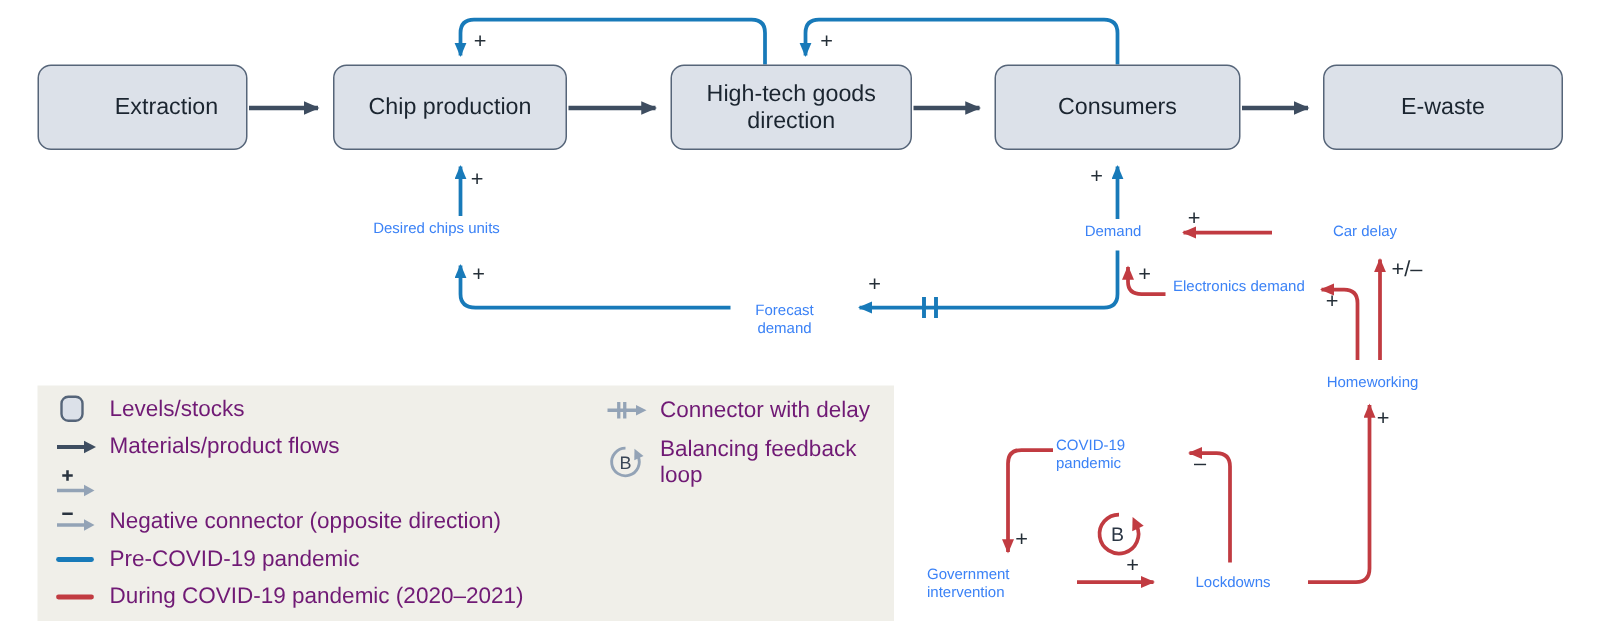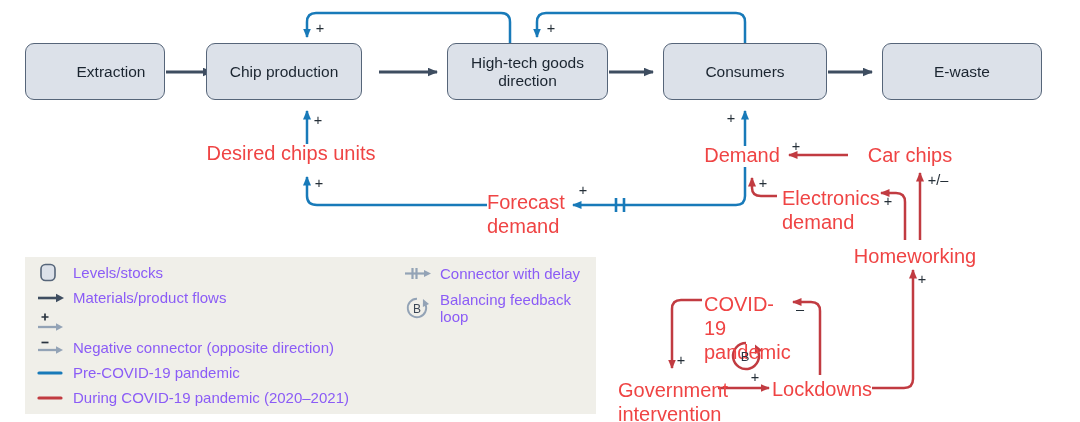--- a/index.html
+++ b/index.html
@@ -8,42 +8,42 @@
     font-family:"Liberation Sans", sans-serif;overflow:hidden;
   }
   .lines{position:absolute;left:0;top:0;width:1080px;height:422px;}
   .box{
     position:absolute;top:43px;height:57px;box-sizing:border-box;
     background:#dce1e9;border:1.8px solid #566579;border-radius:9px;
     display:flex;align-items:center;justify-content:center;text-align:center;
     font-size:15.5px;line-height:1.12;color:#1b2530;padding:0 12px;
   }
   .nodelabel{
-    position:absolute;font-size:20px;line-height:1.2;color:#ef4444;
+    position:absolute;font-size:10px;line-height:1.2;color:#3b82f6;
   }
   .centered{transform:translate(-50%,-50%);text-align:center;white-space:nowrap;}
-  .centered-wrap{transform:translate(-50%,-50%);text-align:right;}
+  .centered-wrap{transform:translate(-50%,-50%);text-align:center;}
   .sign{
     position:absolute;transform:translate(-50%,-50%);
     font-size:14.5px;font-weight:500;color:#252f38;white-space:nowrap;
   }
   .b-letter{
     position:absolute;transform:translate(-50%,-50%);
     font-size:13px;font-weight:500;color:#2b3644;
   }
   .legend{
     position:absolute;left:25px;top:257px;width:571px;height:157px;
     background:#f0efe9;
   }
   .legend-col-left{position:absolute;left:12px;top:3px;}
   .legend-col-right{position:absolute;left:379px;top:4px;}
   .lrow{display:flex;align-items:center;height:25px;}
   .lrow.tall{height:44px;}
   .licon{width:36px;display:flex;align-items:center;flex-shrink:0;}
-  .llabel{font-size:15px;color:#8b5cf6;line-height:1.15;}
+  .llabel{font-size:15px;color:#701a75;line-height:1.15;}
 </style>
 </head>
 <body>
 
 <div class="canvas">
 
   <svg class="lines" viewBox="0 0 1080 422">
     <defs>
       <marker id="ah-dark" markerUnits="userSpaceOnUse" markerWidth="11" markerHeight="10" refX="9.5" refY="4.5" orient="auto">
         <path d="M0,0 L10.5,4.5 L0,9 Z" fill="#3e4d60"></path>
@@ -78,29 +78,29 @@
     <path d="M 702,300 H 681 Q 672,300 672,309 V 368" stroke="#c13b41" stroke-width="2.5" fill="none" marker-end="url(#ah-red)"></path>
     <path d="M 820,375 V 311 Q 820,302 811,302 H 793" stroke="#c13b41" stroke-width="2.5" fill="none" marker-end="url(#ah-red)"></path>
 
     <g>
       <path d="M 746,343 A 13,13 0 1 0 757.8,350.5" stroke="#c13b41" stroke-width="2.5" fill="none"></path>
       <polygon points="-2,-4.2 6.5,0 -2,4.2" fill="#c13b41" transform="translate(757.8,350.5) rotate(-115)"></polygon>
     </g>
   </svg>
 
   <div class="box" style="left:25px;width:140px;padding-left:44px;">Extraction</div>
-  <div class="box" style="left:206px;width:156px;">Chip production</div>
+  <div class="box" style="left:222px;width:156px;">Chip production</div>
   <div class="box" style="left:447px;width:161px;">High-tech goods direction</div>
   <div class="box" style="left:663px;width:164px;">Consumers</div>
   <div class="box" style="left:882px;width:160px;">E-waste</div>
 
   <div class="nodelabel centered" style="left:291px;top:153px;">Desired chips units</div>
   <div class="nodelabel centered-wrap" style="left:523px;top:214px;width:72px;">Forecast demand</div>
   <div class="nodelabel centered" style="left:742px;top:155px;">Demand</div>
-  <div class="nodelabel centered" style="left:910px;top:155px;">Car chips</div>
+  <div class="nodelabel centered" style="left:910px;top:155px;">Car delay</div>
   <div class="nodelabel" style="left:782px;top:186px;width:96px;">Electronics demand</div>
   <div class="nodelabel centered" style="left:915px;top:256px;">Homeworking</div>
   <div class="nodelabel" style="left:704px;top:292px;width:90px;">COVID-19 pandemic</div>
   <div class="nodelabel" style="left:618px;top:378px;width:104px;">Government intervention</div>
   <div class="nodelabel centered" style="left:822px;top:389px;text-align:center;">Lockdowns</div>
   <div class="b-letter" style="left:745px;top:356px;">B</div>
 
   <div class="sign" style="left:320px;top:28px;">+</div>
   <div class="sign" style="left:551px;top:28px;">+</div>
   <div class="sign" style="left:318px;top:120px;">+</div>

